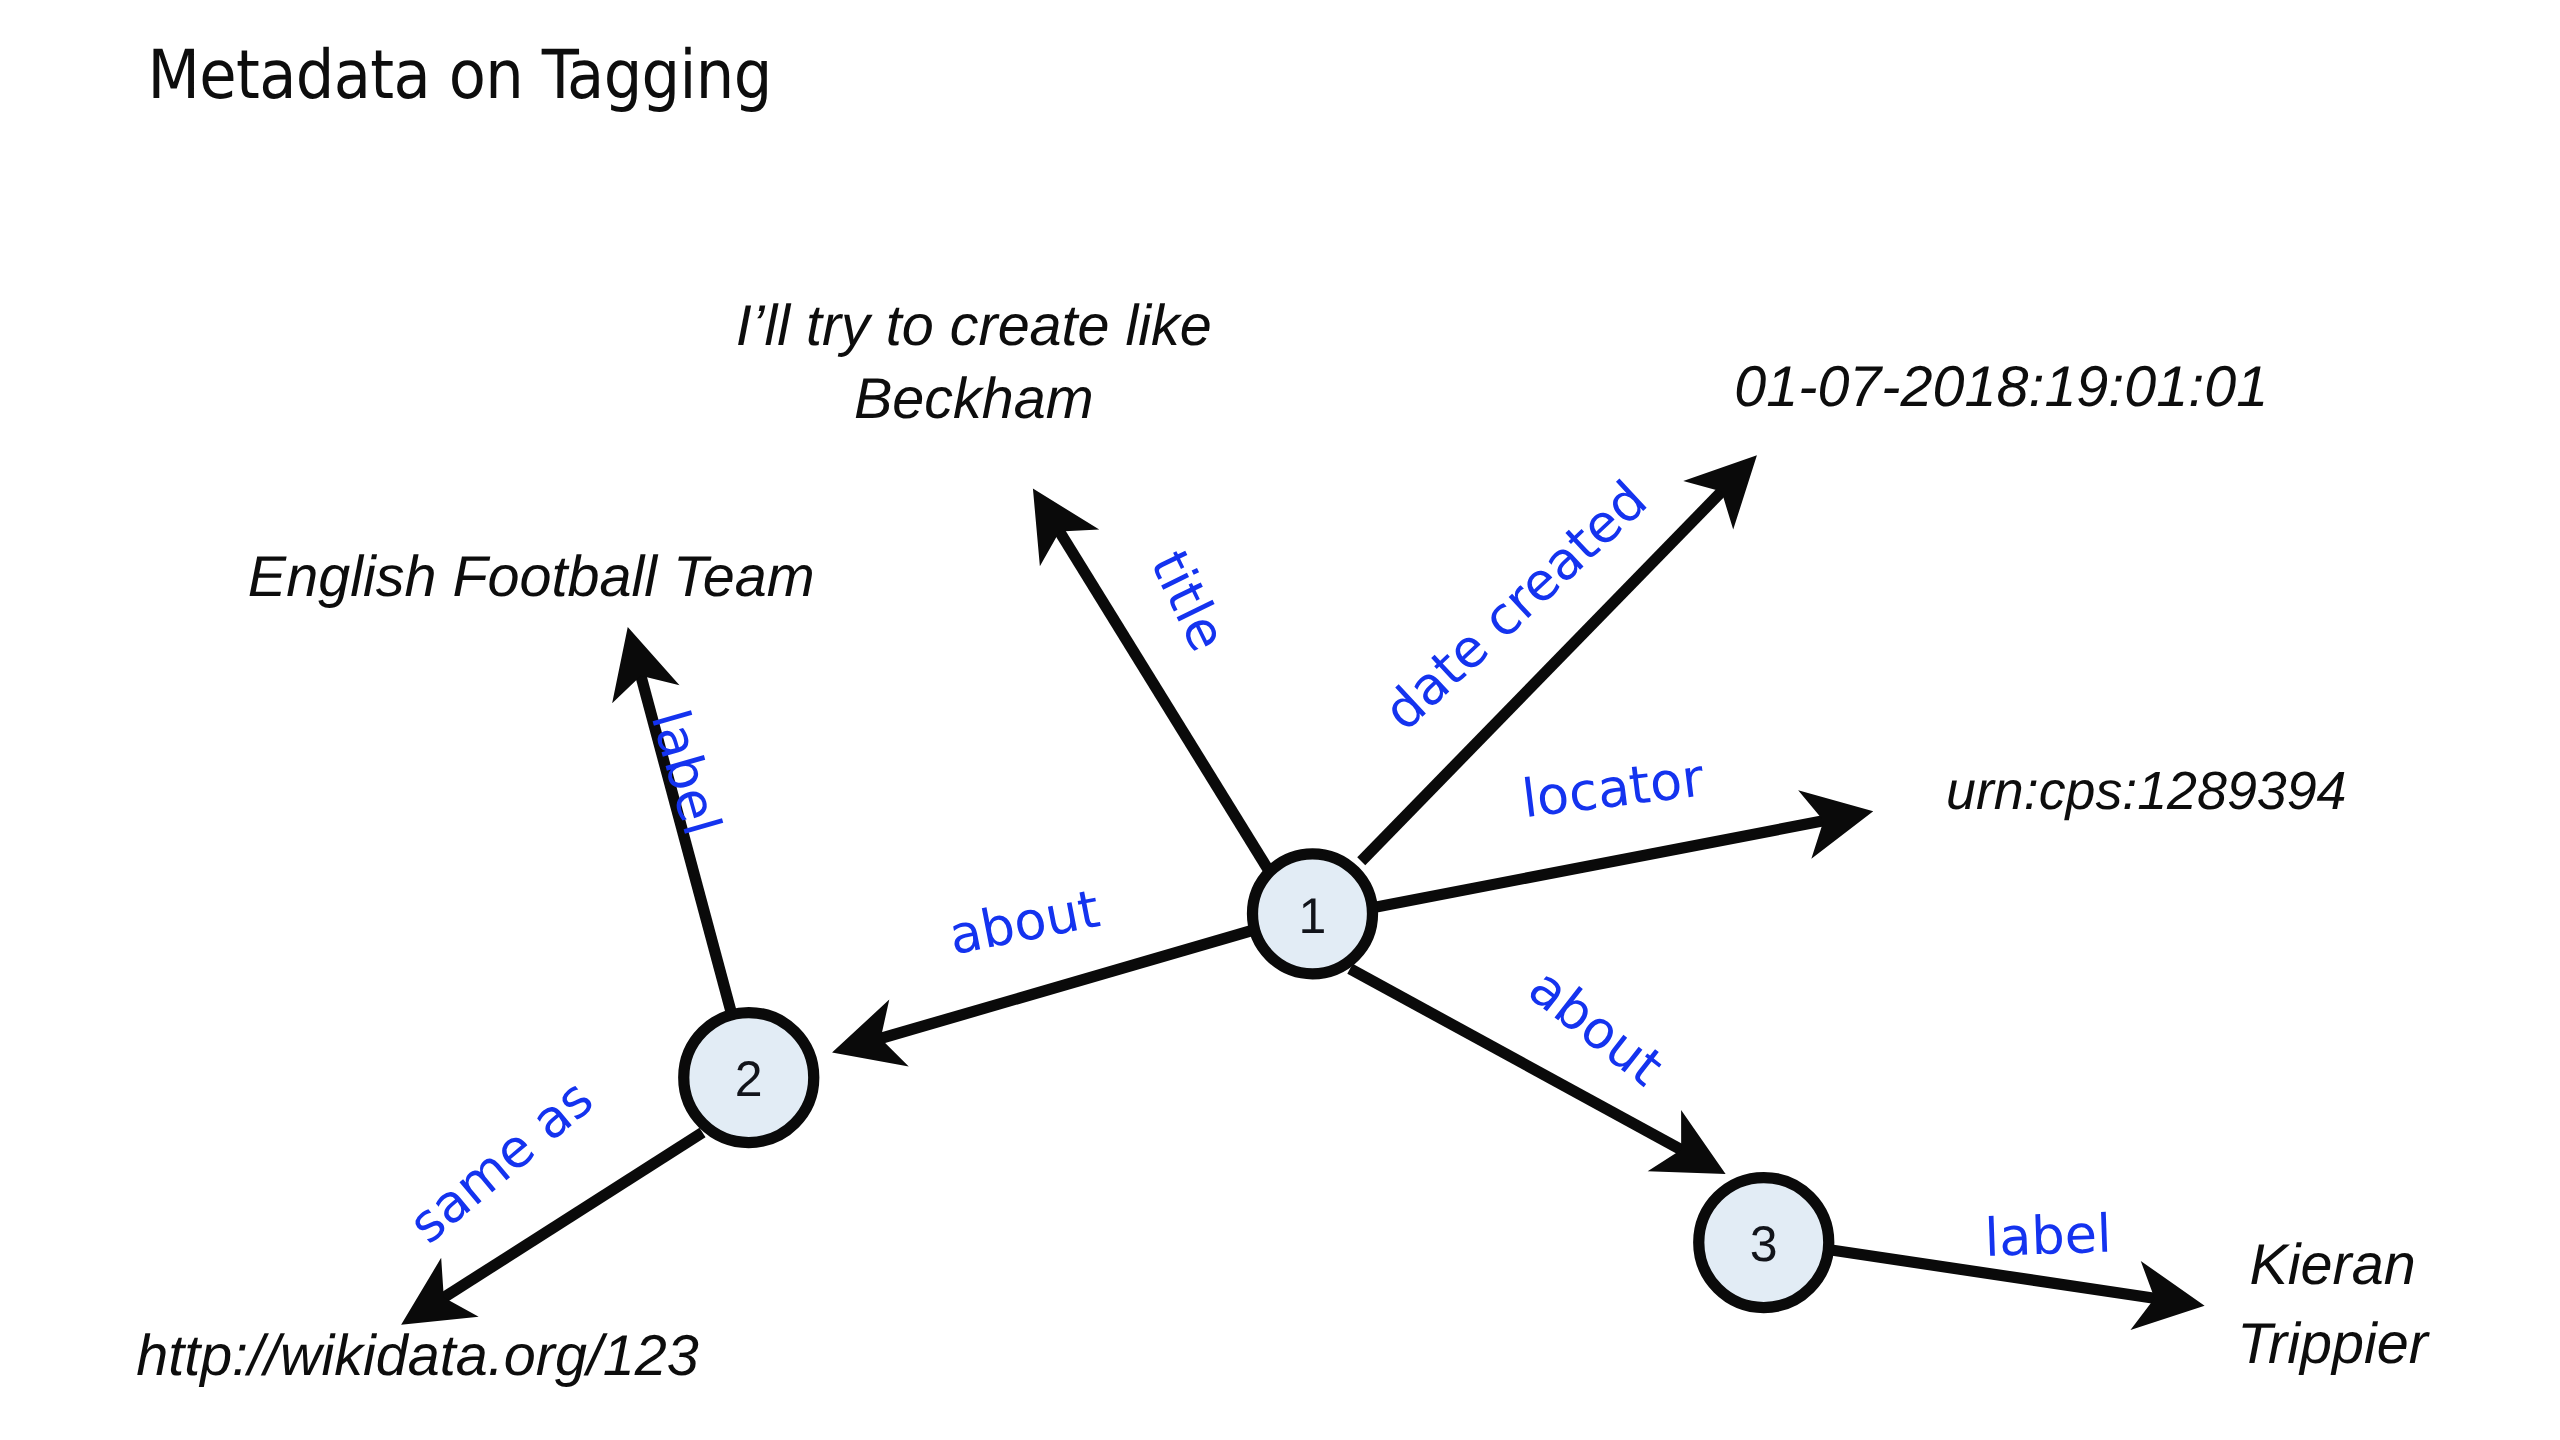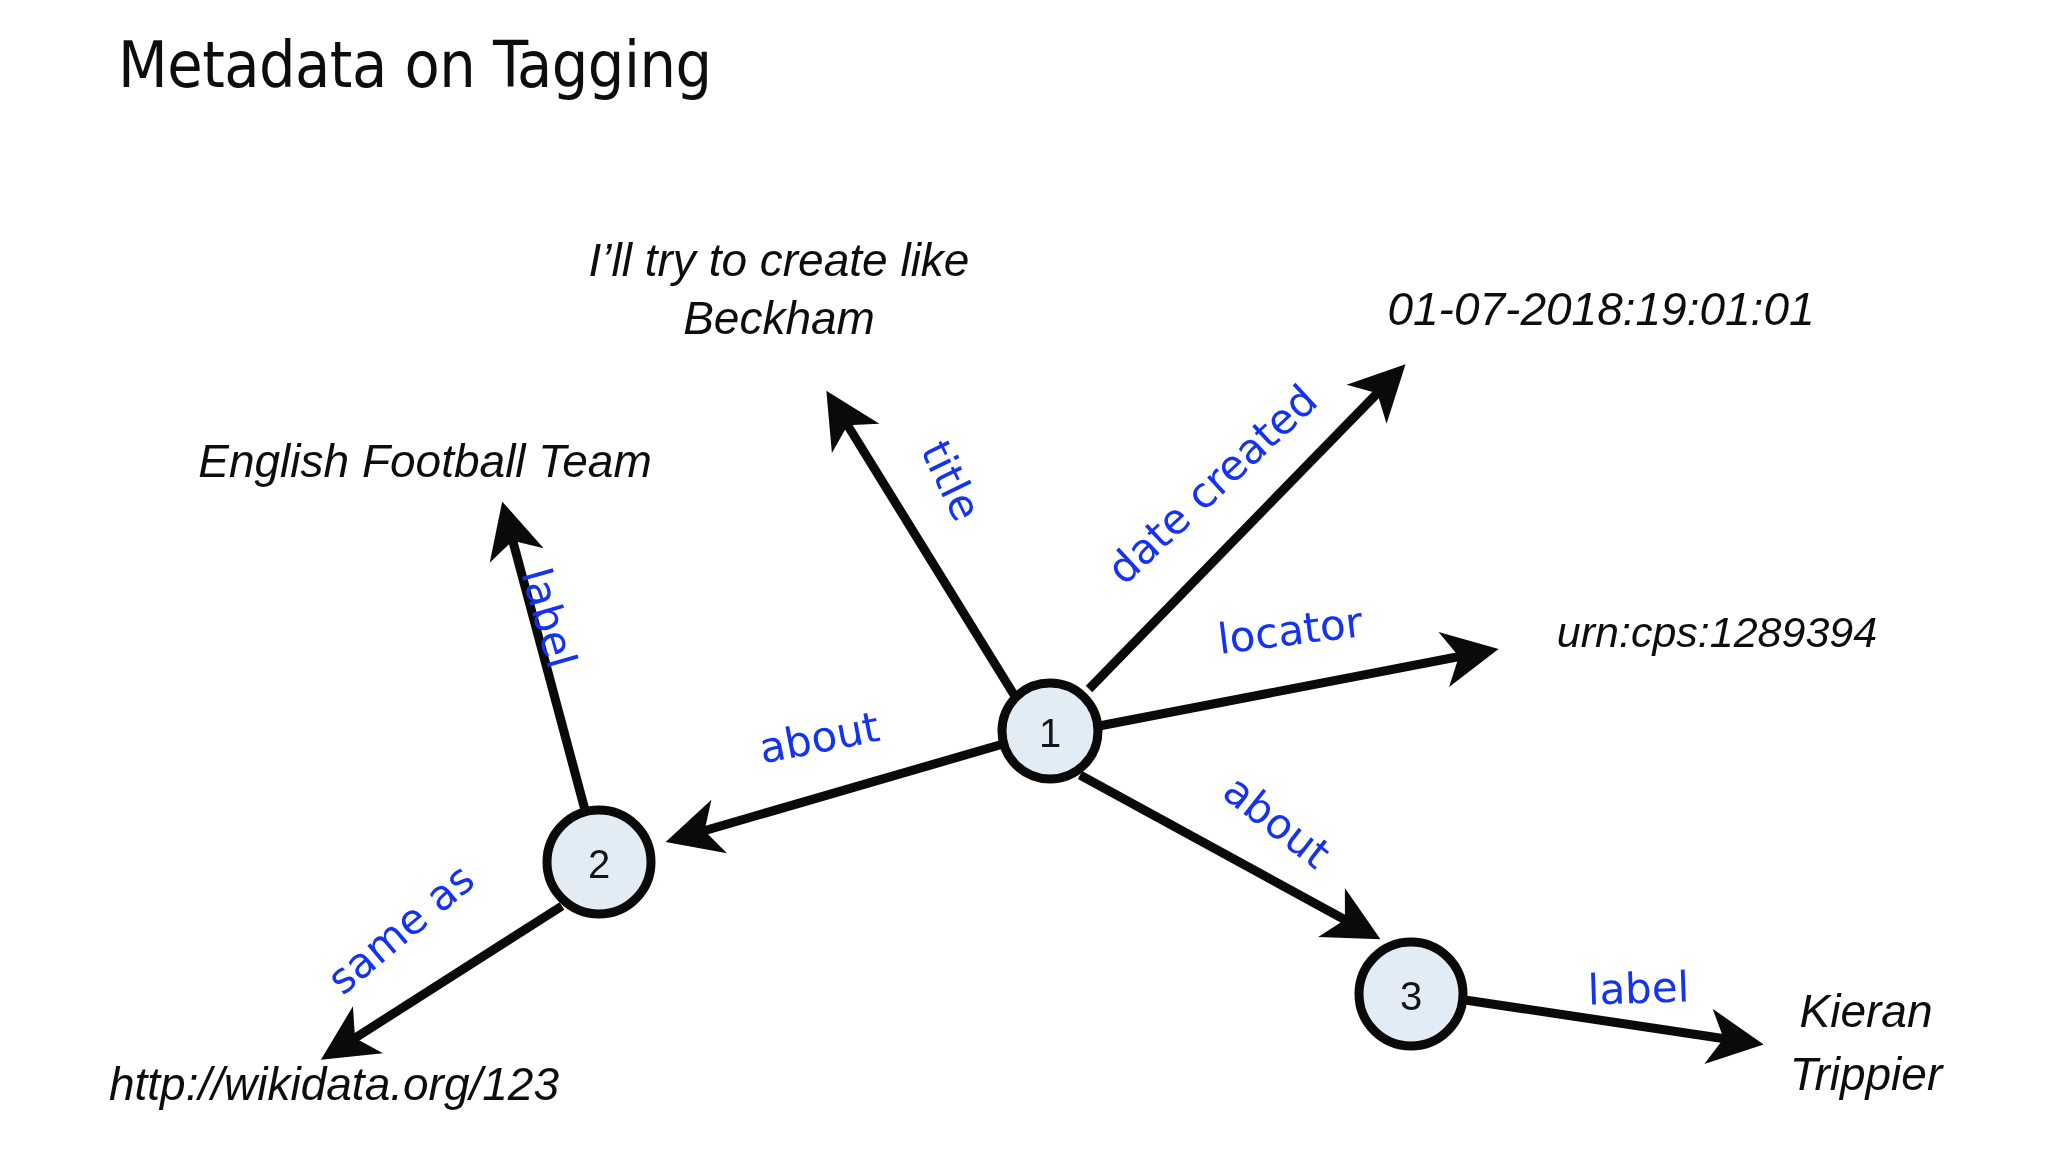--- a/index.html
+++ b/index.html
@@ -13,21 +13,21 @@
     height: 1152px;
     background: #ffffff;
     overflow: hidden;
     font-family: "DejaVu Sans", sans-serif;
   }
   #slide-title {
     position: absolute;
     left: 118px;
     top: 28px;
     font-family: "DejaVu Sans Condensed", "Liberation Sans Narrow", "Liberation Sans", sans-serif;
-    font-size: 64px;
+    font-size: 54px;
     font-weight: 400;
     color: #0d0d0d;
     letter-spacing: -0.5px;
     white-space: nowrap;
   }
   svg#graph {
     position: absolute;
     left: 0;
     top: 0;
     width: 2048px;

